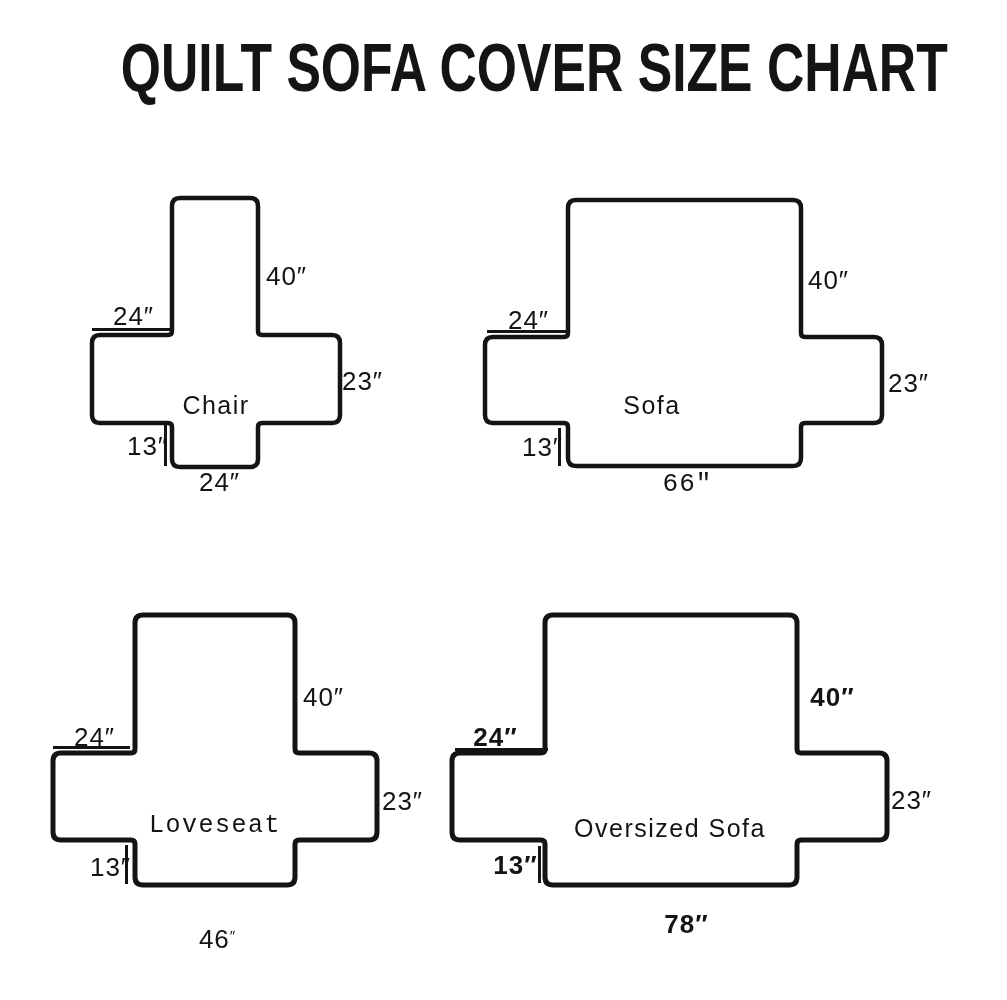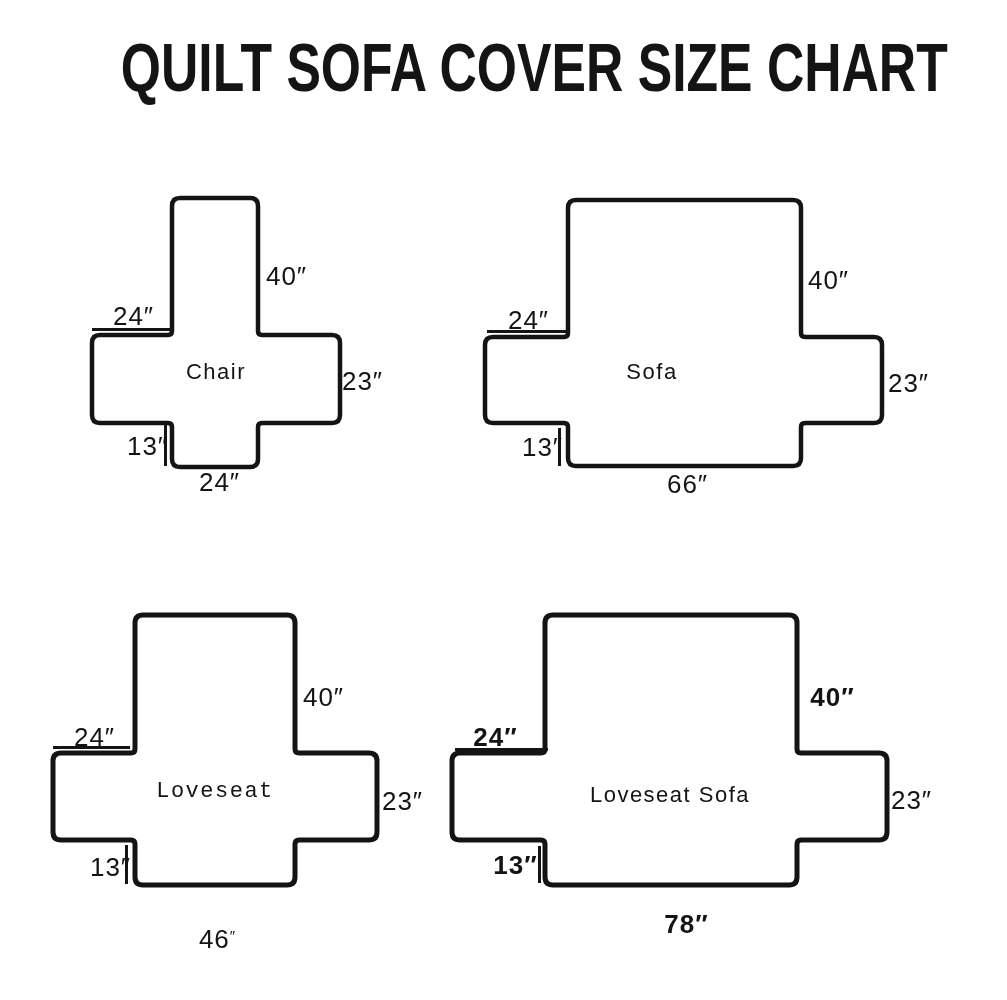--- a/index.html
+++ b/index.html
@@ -31,22 +31,22 @@
   .dim {
     position:absolute; transform:translate(-50%,-50%);
     font-size:26px; letter-spacing:1px; line-height:1;
     white-space:nowrap; color:var(--ink,#141414);
   }
   .dim .unit { letter-spacing:0; }
   .dim .unit-sm { font-size:15px; vertical-align:7px; }
   .dim.bold { font-weight:700; }
   .shape-name {
     position:absolute; transform:translate(-50%,-50%);
-    font-size:22px; letter-spacing:1.5px; line-height:1;
-    white-space:nowrap; color:var(--ink,#141414);
+    font-size:25px; letter-spacing:1.5px; line-height:1;
+    white-space:nowrap; color:var(--ink,#141414);margin-top:33px;
   }
 </style>
 </head>
 <body>
 
 <div class="canvas">
 
   <h1 class="title">QUILT SOFA COVER SIZE CHART</h1>
 
   <svg class="shapes" width="1007" height="1000" viewBox="0 0 1007 1000" aria-hidden="true">
@@ -90,36 +90,36 @@
     <span class="dim" style="left:219px; top:482px;"><span>24</span><span class="unit">″</span></span>
   </div>
 
   
   <div class="diagram">
     <span class="shape-name" style="left:652px; top:372px;">Sofa</span>
     <span class="dim" style="left:828px; top:280px;"><span>40</span><span class="unit">″</span></span>
     <span class="dim" style="left:528px; top:320px;"><span>24</span><span class="unit">″</span></span>
     <span class="dim" style="left:908px; top:383px;"><span>23</span><span class="unit">″</span></span>
     <span class="dim" style="left:542px; top:447px;"><span>13</span><span class="unit">″</span></span>
-    <span class="dim" style="left:687px; top:484px;"><span>66</span><span class="unit">″</span></span>
+    <span class="dim" style="left:687px; top:484px;font-family:Liberation Mono, monospace;"><span>66</span><span class="unit">″</span></span>
   </div>
 
   
   <div class="diagram">
     <span class="shape-name" style="left:215px; top:792px;font-family:Liberation Mono, monospace;">Loveseat</span>
     <span class="dim" style="left:323px; top:697px;"><span>40</span><span class="unit">″</span></span>
     <span class="dim" style="left:94px; top:737px;"><span>24</span><span class="unit">″</span></span>
     <span class="dim" style="left:402px; top:801px;"><span>23</span><span class="unit">″</span></span>
     <span class="dim" style="left:110px; top:867px;"><span>13</span><span class="unit">″</span></span>
     <span class="dim" style="left:217px; top:900px;margin-top:39px;"><span>46</span><span class="unit unit-sm">″</span></span>
   </div>
 
   
   <div class="diagram">
-    <span class="shape-name" style="left:670px; top:795px;">Loveseat Sofa</span>
+    <span class="shape-name" style="left:670px; top:795px;">Oversized Sofa</span>
     <span class="dim bold" style="left:832px; top:697px;"><span>40</span><span class="unit">″</span></span>
     <span class="dim bold" style="left:495px; top:737px;"><span>24</span><span class="unit">″</span></span>
     <span class="dim" style="left:911px; top:800px;"><span>23</span><span class="unit">″</span></span>
     <span class="dim bold" style="left:515px; top:865px;"><span>13</span><span class="unit">″</span></span>
     <span class="dim bold" style="left:686px; top:924px;"><span>78</span><span class="unit">″</span></span>
   </div>
 
 </div>
 
 </body></html>

